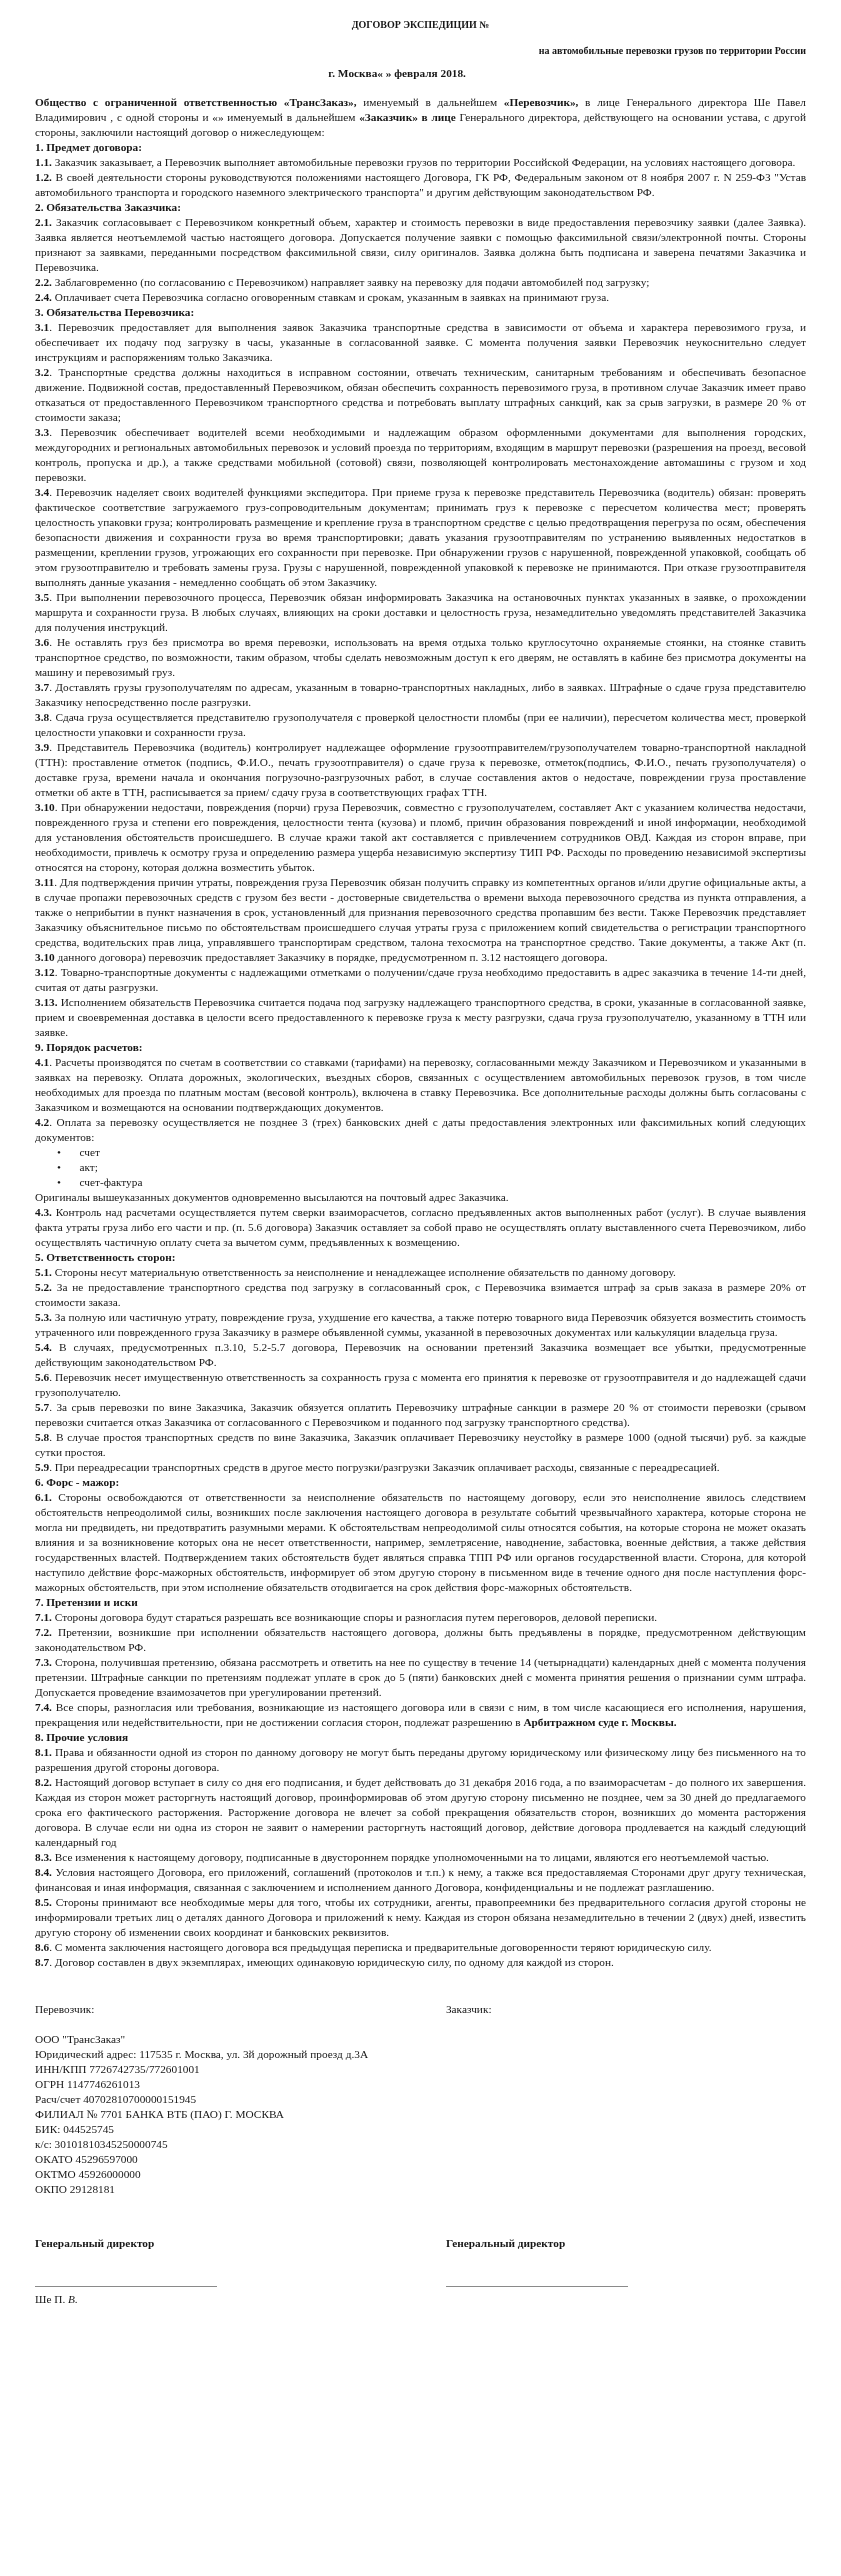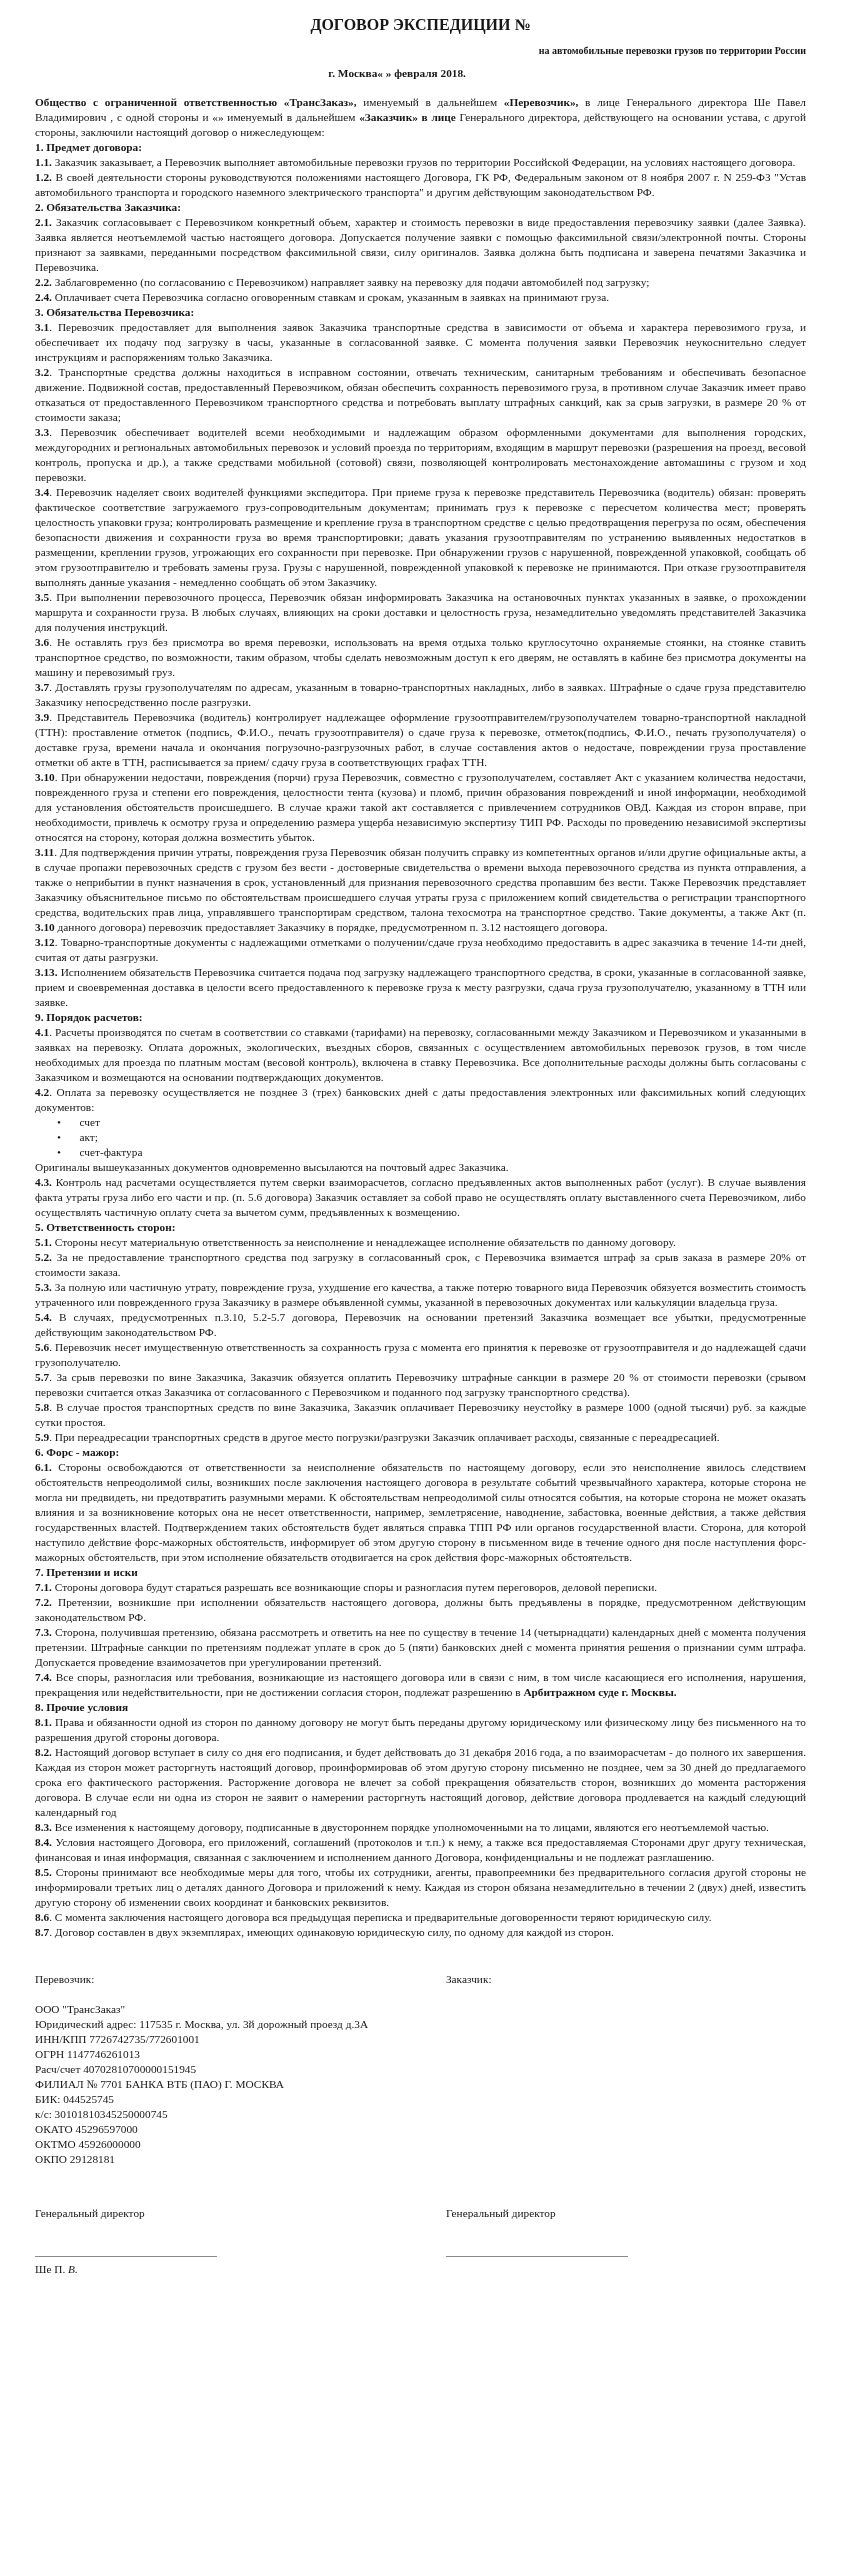--- a/index.html
+++ b/index.html
@@ -4,35 +4,35 @@
 <style>
   html,body { margin:0; padding:0; background:#ffffff; }
   .page {
     width:841px; height:2576px; box-sizing:border-box;
     margin:0 auto; padding:13.5px 35px 0 35px;
     background:#ffffff; color:#171717;
     font-family:"Liberation Serif","DejaVu Serif",serif;
     font-size:11.3px; line-height:15px;
     overflow:hidden; position:relative;
   }
-  .doc-title   { text-align:center; font-weight:700; font-size:16px; margin:3.4px 0 0 0; }
+  .doc-title   { text-align:center; font-weight:700; font-size:10px; margin:3.4px 0 0 0; }
   .doc-subtitle{ text-align:right; font-weight:700; font-size:10px; margin:11px 0 8px 0; }
   .city-date   { display:flex; justify-content:center; font-weight:700; margin-top:1px; padding:0 66px 0 19.3px; }
   .doc-body    { margin-top:14.3px; text-align:justify; }
   .doc-body p  { margin:0; }
   .sec-heading { font-weight:700; text-align:left; }
   .b { font-weight:700; }
   .i { font-style:italic; }
   .bullet-item { display:flex; gap:18.5px; padding-left:22px; text-align:left; }
   .bullet-dot  { flex:0 0 auto; }
   .footer      { margin-top:32px; }
   .fgrid       { display:grid; grid-template-columns:53.3% 46.7%; }
   .requisites  { margin-top:15px; }
   .requisites div { margin:0; }
-  .directors   { margin-top:39px; }
+  .directors   { margin-top:39px;font-weight:bold; }
   .siglines    { margin-top:34px; }
   .sigline     { width:182px; border-bottom:0.8px solid #8a8a8a; height:0.8px; }
   .names       { margin-top:5px; }
 </style>
 </head>
 <body>
 
 <div class="page">
 
   <p class="doc-title">ДОГОВОР ЭКСПЕДИЦИИ №</p>
@@ -53,20 +53,21 @@
       <p class="para"><span class="b">2.2.</span><span> Заблаговременно (по согласованию с Перевозчиком) направляет заявку на перевозку для подачи автомобилей под загрузку;</span></p>
       <p class="para"><span class="b">2.4.</span><span> Оплачивает счета Перевозчика согласно оговоренным ставкам и срокам, указанным в заявках на принимают груза.</span></p>
       <p class="sec-heading">3. Обязательства Перевозчика:</p>
       <p class="para"><span class="b">3.1</span><span>. Перевозчик предоставляет для выполнения заявок Заказчика транспортные средства в зависимости от объема и характера перевозимого груза, и обеспечивает их подачу под загрузку в часы, указанные в согласованной заявке. С момента получения заявки  Перевозчик неукоснительно следует инструкциям и распоряжениям только Заказчика.</span></p>
       <p class="para"><span class="b">3.2</span><span>. Транспортные средства должны находиться в исправном состоянии, отвечать техническим, санитарным требованиям и обеспечивать безопасное движение. Подвижной состав, предоставленный Перевозчиком, обязан обеспечить сохранность перевозимого груза, в противном случае Заказчик имеет право отказаться от предоставленного Перевозчиком транспортного средства и потребовать выплату штрафных санкций, как за срыв загрузки, в размере 20 % от стоимости заказа;</span></p>
       <p class="para"><span class="b">3.3</span><span>. Перевозчик обеспечивает водителей всеми необходимыми и надлежащим образом оформленными документами для выполнения городских, междугородних и региональных  автомобильных перевозок и условий проезда по территориям, входящим в маршрут перевозки (разрешения на проезд, весовой контроль, пропуска и др.), а также средствами мобильной (сотовой) связи, позволяющей контролировать местонахождение автомашины с грузом и ход перевозки.</span></p>
       <p class="para"><span class="b">3.4</span><span>. Перевозчик наделяет своих водителей функциями экспедитора. При приеме груза к перевозке представитель Перевозчика (водитель) обязан: проверять фактическое соответствие загружаемого груз-сопроводительным документам; принимать груз к перевозке с пересчетом количества мест; проверять целостность упаковки груза;  контролировать размещение и крепление груза в транспортном средстве с целью предотвращения перегруза по осям, обеспечения безопасности движения и сохранности груза во время транспортировки; давать указания грузоотправителям по устранению выявленных недостатков в размещении, креплении грузов, угрожающих его сохранности при перевозке. При обнаружении грузов с нарушенной, поврежденной упаковкой, сообщать об этом грузоотправителю и требовать замены груза. Грузы с нарушенной, поврежденной упаковкой к перевозке не принимаются. При отказе грузоотправителя выполнять данные указания - немедленно сообщать об этом Заказчику.</span></p>
       <p class="para"><span class="b">3.5</span><span>. При выполнении перевозочного процесса, Перевозчик обязан информировать Заказчика на остановочных пунктах указанных в заявке, о прохождении маршрута и сохранности груза. В любых случаях, влияющих на сроки доставки и целостность груза, незамедлительно уведомлять представителей Заказчика для получения инструкций.</span></p>
       <p class="para"><span class="b">3.6</span><span>. Не оставлять груз без присмотра во время перевозки, использовать на время отдыха только круглосуточно охраняемые стоянки, на стоянке ставить транспортное средство, по возможности, таким образом, чтобы сделать невозможным доступ к его дверям, не оставлять в кабине без присмотра документы на машину и перевозимый груз.</span></p>
       <p class="para"><span class="b">3.7</span><span>. Доставлять грузы грузополучателям по адресам, указанным в товарно-транспортных накладных, либо в заявках. Штрафные о сдаче груза представителю Заказчику непосредственно после разгрузки.</span></p>
+      <p class="para"><span class="b">3.8</span><span>.  Сдача груза осуществляется представителю грузополучателя с проверкой целостности пломбы (при ее наличии), пересчетом количества мест, проверкой целостности упаковки и сохранности груза.</span></p>
       <p class="para"><span class="b">3.9</span><span>. Представитель Перевозчика (водитель) контролирует надлежащее оформление грузоотправителем/грузополучателем товарно-транспортной накладной (ТТН): проставление отметок (подпись, Ф.И.О., печать грузоотправителя) о сдаче груза к перевозке, отметок(подпись, Ф.И.О., печать грузополучателя) о доставке груза, времени начала и окончания погрузочно-разгрузочных работ, в случае составления актов о недостаче, повреждении груза проставление отметки об акте в ТТН, расписывается за прием/ сдачу груза в соответствующих графах ТТН.</span></p>
       <p class="para"><span class="b">3.10</span><span>. При обнаружении недостачи, повреждения (порчи) груза Перевозчик, совместно с грузополучателем, составляет Акт с указанием количества недостачи, поврежденного груза и степени его повреждения, целостности тента (кузова) и пломб, причин образования повреждений и иной информации, необходимой для установления обстоятельств происшедшего. В случае кражи такой акт составляется с привлечением сотрудников ОВД. Каждая из сторон вправе, при необходимости, привлечь к осмотру груза и определению размера ущерба независимую экспертизу ТИП РФ. Расходы по проведению независимой экспертизы относятся на сторону, которая должна возместить убыток.</span></p>
       <p class="para"><span class="b">3.11</span><span>. Для подтверждения причин утраты, повреждения груза Перевозчик обязан получить справку из компетентных органов и/или другие официальные акты, а в случае пропажи перевозочных средств с грузом без вести - достоверные свидетельства о времени выхода перевозочного средства из пункта отправления, а также о неприбытии в пункт назначения в срок, установленный для признания перевозочного средства пропавшим без вести. Также Перевозчик представляет Заказчику объяснительное письмо по обстоятельствам происшедшего случая утраты груза с приложением копий свидетельства о регистрации транспортного средства, водительских прав лица, управлявшего транспортирам средством, талона техосмотра на транспортное средство. Такие документы, а также Акт (п. </span><span class="b">3.10</span><span> данного договора) перевозчик предоставляет Заказчику в порядке, предусмотренном п. 3.12 настоящего договора.</span></p>
       <p class="para"><span class="b">3.12</span><span>. Товарно-транспортные документы с надлежащими отметками о получении/сдаче груза необходимо предоставить в адрес заказчика в течение 14-ти дней, считая от даты разгрузки.</span></p>
       <p class="para"><span class="b">3.13.</span><span> Исполнением обязательств Перевозчика считается подача под загрузку надлежащего транспортного средства, в сроки, указанные в согласованной заявке, прием и своевременная доставка в целости всего предоставленного к перевозке груза к месту разгрузки, сдача груза грузополучателю, указанному в ТТН или заявке.</span></p>
       <p class="sec-heading">9. Порядок расчетов:</p>
       <p class="para"><span class="b">4.1</span><span>. Расчеты производятся по счетам в соответствии со ставками (тарифами) на перевозку, согласованными между Заказчиком и Перевозчиком и указанными в заявках на перевозку. Оплата дорожных, экологических, въездных сборов, связанных с осуществлением автомобильных перевозок грузов, в том числе необходимых для проезда по платным мостам (весовой контроль), включена в ставку Перевозчика. Все дополнительные расходы должны быть согласованы с Заказчиком и возмещаются на основании подтверждающих документов.</span></p>
       <p class="para"><span class="b">4.2</span><span>. Оплата за перевозку осуществляется не позднее 3 (трех) банковских дней с даты предоставления электронных или факсимильных копий следующих документов:</span></p>
       <div class="bullet-item">
         <span class="bullet-dot">•</span>

